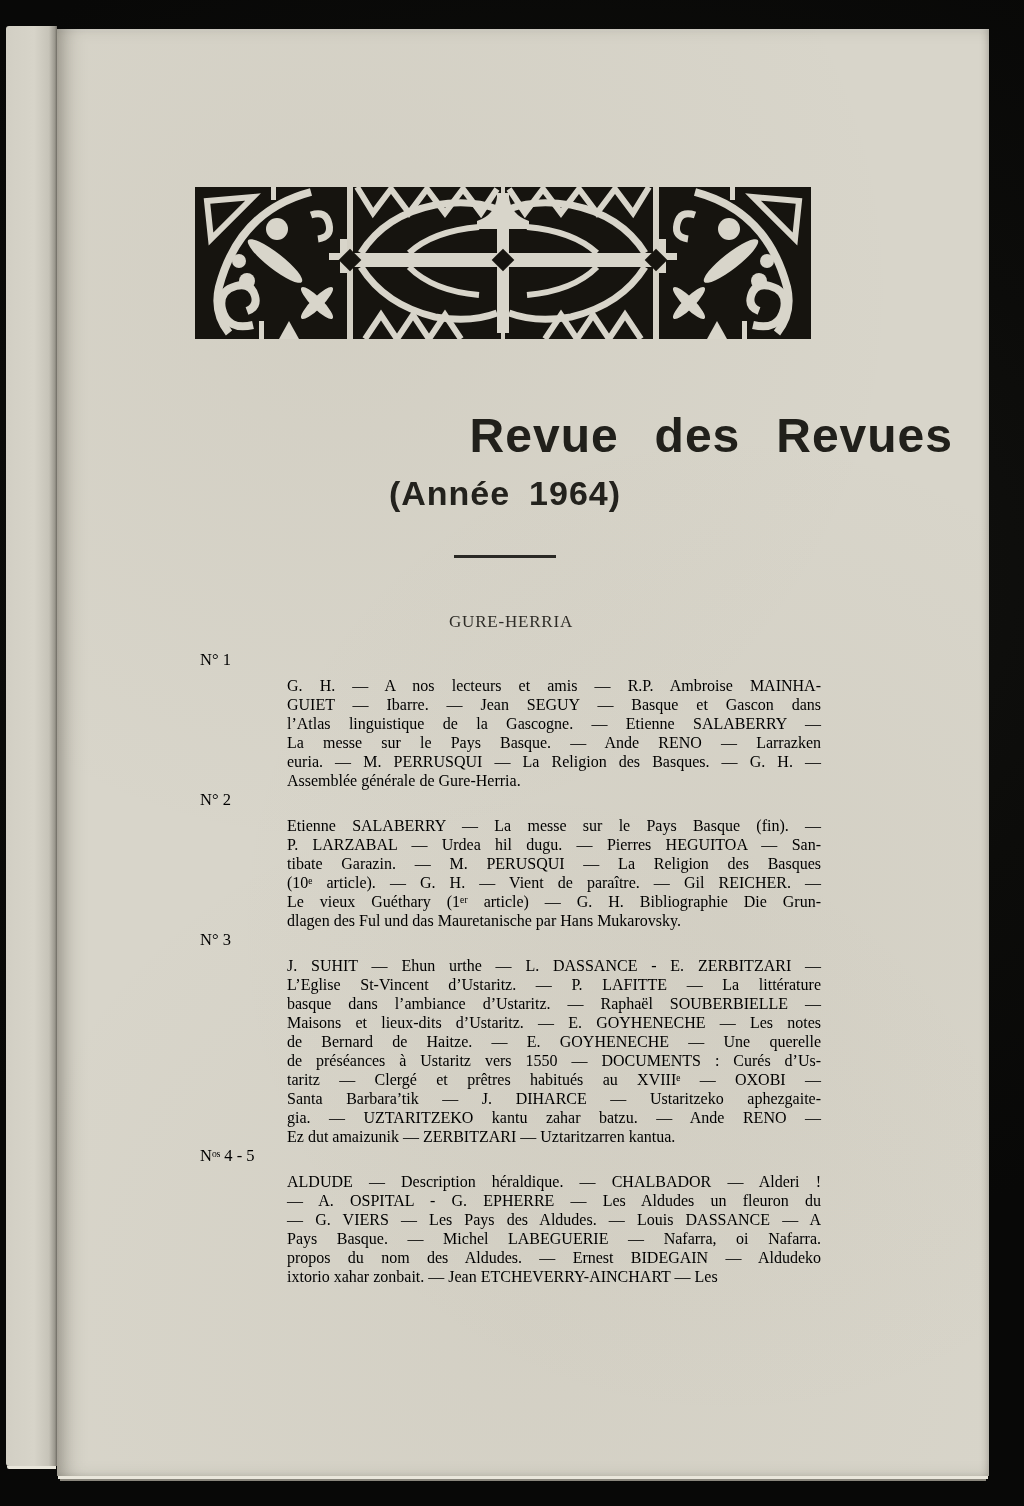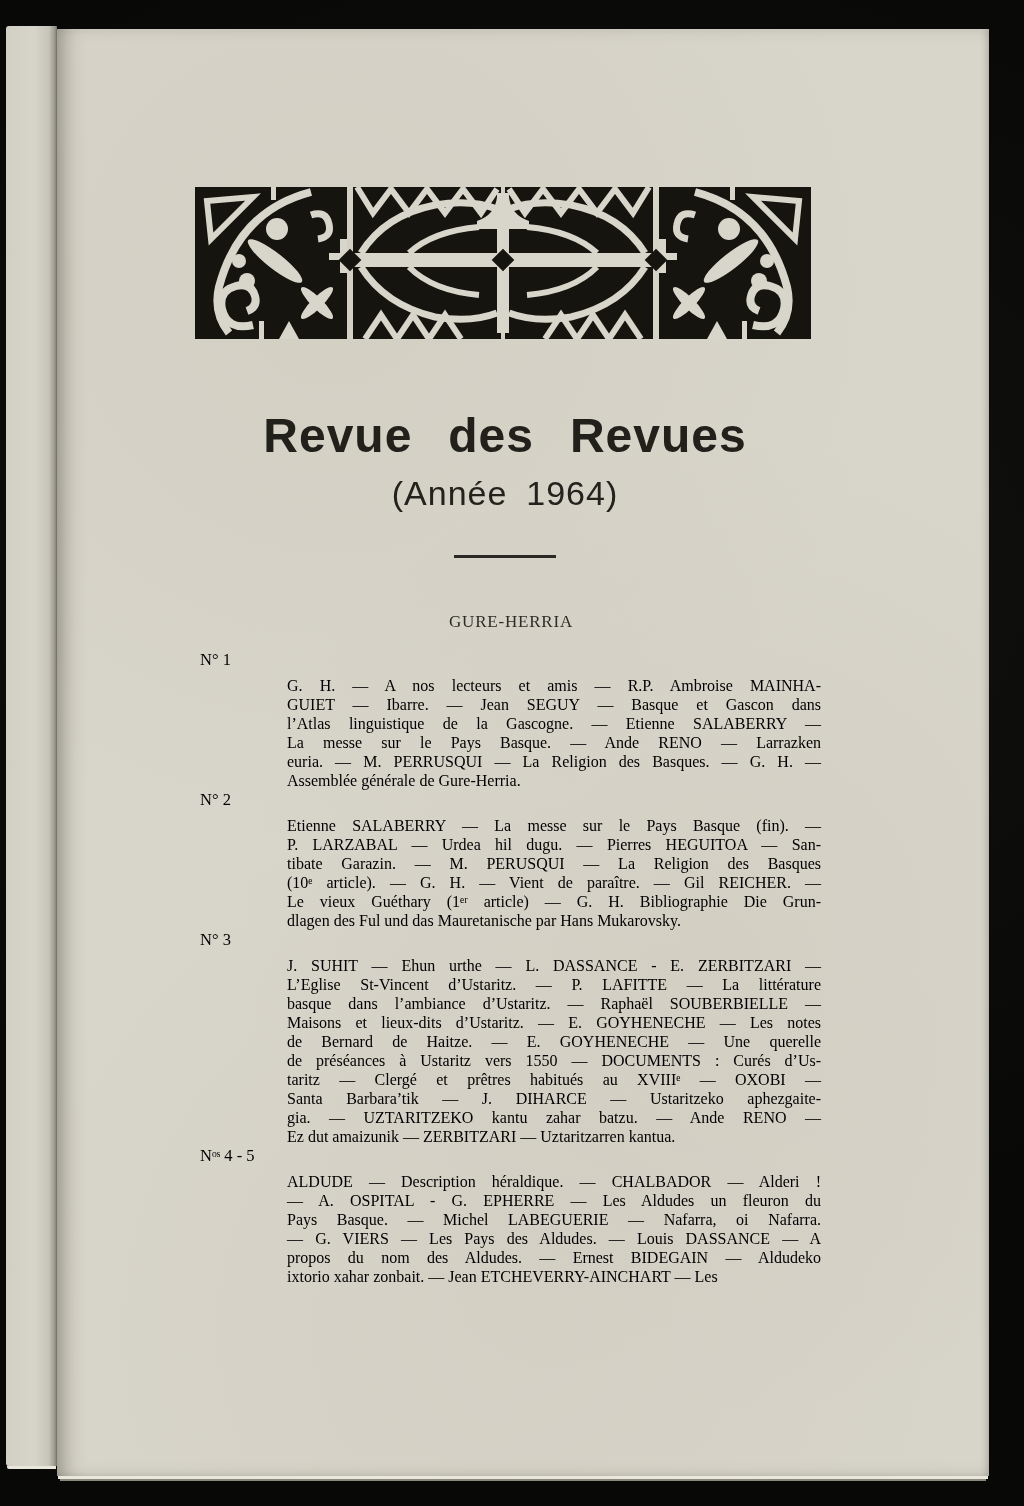--- a/index.html
+++ b/index.html
@@ -34,30 +34,30 @@
   .page::before{
     content:"";position:absolute;inset:0;pointer-events:none;
     background:
       radial-gradient(circle at 30% 18%, rgba(125,112,88,.06), transparent 42%),
       radial-gradient(circle at 72% 62%, rgba(125,112,88,.05), transparent 45%),
       radial-gradient(circle at 50% 90%, rgba(125,112,88,.05), transparent 40%);
   }
   .ornament{position:absolute;left:138px;top:158px;width:616px;height:152px;}
   .title{
     position:absolute;left:0;top:381px;width:896px;margin:0;
-    text-align:center;color:#21201b;
+    text-align:right;color:#21201b;
     font-family:"Liberation Sans","DejaVu Sans",sans-serif;
     font-weight:700;font-size:48px;line-height:1.1;
     word-spacing:.45em;letter-spacing:1px;
   }
   .subtitle{
     position:absolute;left:0;top:446px;width:896px;
     text-align:center;color:#23221d;
     font-family:"Liberation Sans","DejaVu Sans",sans-serif;
-    font-weight:400;font-size:34px;line-height:1.1;
+    font-weight:700;font-size:34px;line-height:1.1;
     word-spacing:.25em;letter-spacing:1px;
   }
   .rule{position:absolute;left:397px;top:526px;width:102px;height:3px;background:#2a2925;}
   .section-heading{
     position:absolute;left:0;top:577px;width:896px;margin:6px;
     text-align:center;color:#2e2c27;
     font-size:17px;font-weight:400;letter-spacing:.8px;
   }
   .entries{position:absolute;left:143px;top:621px;width:616px;color:#000000;}
   .entry-label{font-size:16.5px;line-height:19px;margin:0 0 7px 0;}
@@ -165,21 +165,21 @@
             <div class="pline">Santa Barbara’tik — J. DIHARCE — Ustaritzeko aphezgaite-</div>
             <div class="pline">gia. — UZTARITZEKO kantu zahar batzu. — Ande RENO —</div>
             <div class="pline last">Ez dut amaizunik — ZERBITZARI — Uztaritzarren kantua.</div>
           </div>
         </div>
         <div class="entry">
           <div class="entry-label">Nᵒˢ 4 - 5</div>
           <div class="entry-body">
             <div class="pline">ALDUDE — Description héraldique. — CHALBADOR — Alderi !</div>
             <div class="pline">— A. OSPITAL - G. EPHERRE — Les Aldudes un fleuron du</div>
+            <div class="pline">— G. VIERS — Les Pays des Aldudes. — Louis DASSANCE — A</div>
             <div class="pline">Pays Basque. — Michel LABEGUERIE — Nafarra, oi Nafarra.</div>
-            <div class="pline">— G. VIERS — Les Pays des Aldudes. — Louis DASSANCE — A</div>
             <div class="pline">propos du nom des Aldudes. — Ernest BIDEGAIN — Aldudeko</div>
             <div class="pline last">ixtorio xahar zonbait. — Jean ETCHEVERRY-AINCHART — Les</div>
           </div>
         </div>
       </div>
   </div>
 </div>
 
 </body></html>

